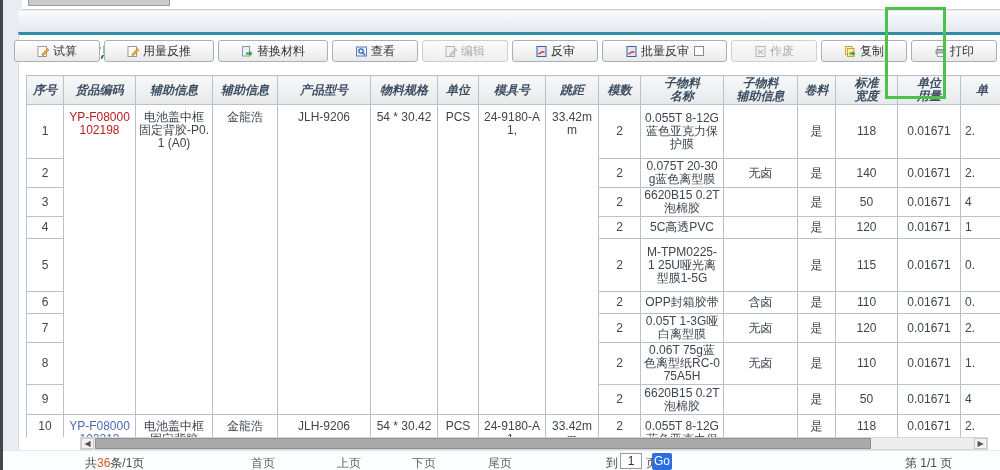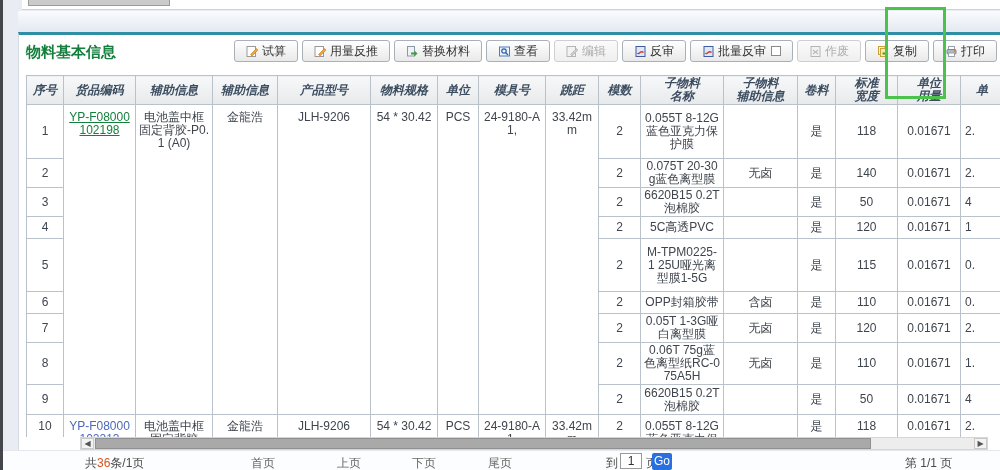--- a/index.html
+++ b/index.html
@@ -18,39 +18,39 @@
   #band { position:absolute; left:18px; top:11px; width:982px; height:21px;
           background:linear-gradient(#fafbfd,#e3e8f1); }
 
   
   #panel { position:absolute; left:18px; top:32px; width:982px; height:438px;
            background:#ffffff; border-top:3px solid #2e8ea4; border-left:1px solid #d5dbe4; }
   #panel-title { position:absolute; left:26px; top:43px; font-size:15px; font-weight:bold; color:#15803d; }
 
   
   #toolbar { position:absolute; top:40px; right:3px; display:flex; gap:4px; align-items:center; z-index:10; }
-  .btn { display:inline-flex; align-items:center; gap:3px; height:22px; padding:0 11px;
+  .btn { display:inline-flex; align-items:center; gap:3px; height:22px; padding:0 22px;
          background:linear-gradient(#ffffff,#e9e9e9); border:1px solid #a9b0b8; border-radius:3px;
          font-size:12px; color:#333; white-space:nowrap; cursor:pointer; }
   .btn.disabled { color:#adadad; border-color:#cfcfcf; background:linear-gradient(#fbfbfb,#efefef); cursor:default; }
   .btn svg { flex:0 0 auto; }
   .cb { display:inline-block; width:10px; height:10px; background:#fff; border:1px solid #8a8a8a; margin-left:2px; }
 
   
   #table-wrap { position:absolute; left:26px; top:75px; width:974px; height:362px; overflow:hidden; }
   table { border-collapse:collapse; table-layout:fixed; width:974px; }
   th,td { border:1px solid #b9c1cb; padding:1px 3px; text-align:center; vertical-align:middle;
           line-height:13px; font-size:12px; word-break:break-all; overflow:hidden; }
   th { background:linear-gradient(#f7f8f9,#e7e9eb); color:#3c4d60; font-weight:bold; white-space:pre-line; height:28px;font-style:italic; }
   td { color:#3f454d; background:#fff; }
   .vtop { vertical-align:top; padding-top:6px; }
   tr.r1{height:54px} tr.r2{height:29px} tr.r3{height:24px} tr.r4{height:22px} tr.r5{height:53px}
   tr.r6{height:22px} tr.r7{height:28px} tr.r8{height:40px} tr.r9{height:30px} tr.r10{height:90px}
   tr.r10 td { vertical-align:top; padding-top:5px; }
-  td.code1 { color:#15803d; cursor:pointer;text-decoration:underline; }
+  td.code1 { color:#b91c1c; cursor:pointer; }
   td.code2 { color:#4d68b8; cursor:pointer; }
   th.extra, td.extra { text-align:left; }
   th.extra { padding-left:15px; }
   td.extra { padding-left:4px; }
 
   
   #hscroll { position:absolute; left:80px; top:437px; width:908px; height:13px;
              background:#ededed; border:1px solid #d6d6d6; z-index:12; }
   .sb-arrow { position:absolute; top:0; width:13px; height:11px; background:#f3f3f3; border:1px solid #c9c9c9;
               font-size:8px; line-height:10px; color:#555; text-align:center; cursor:pointer; }

